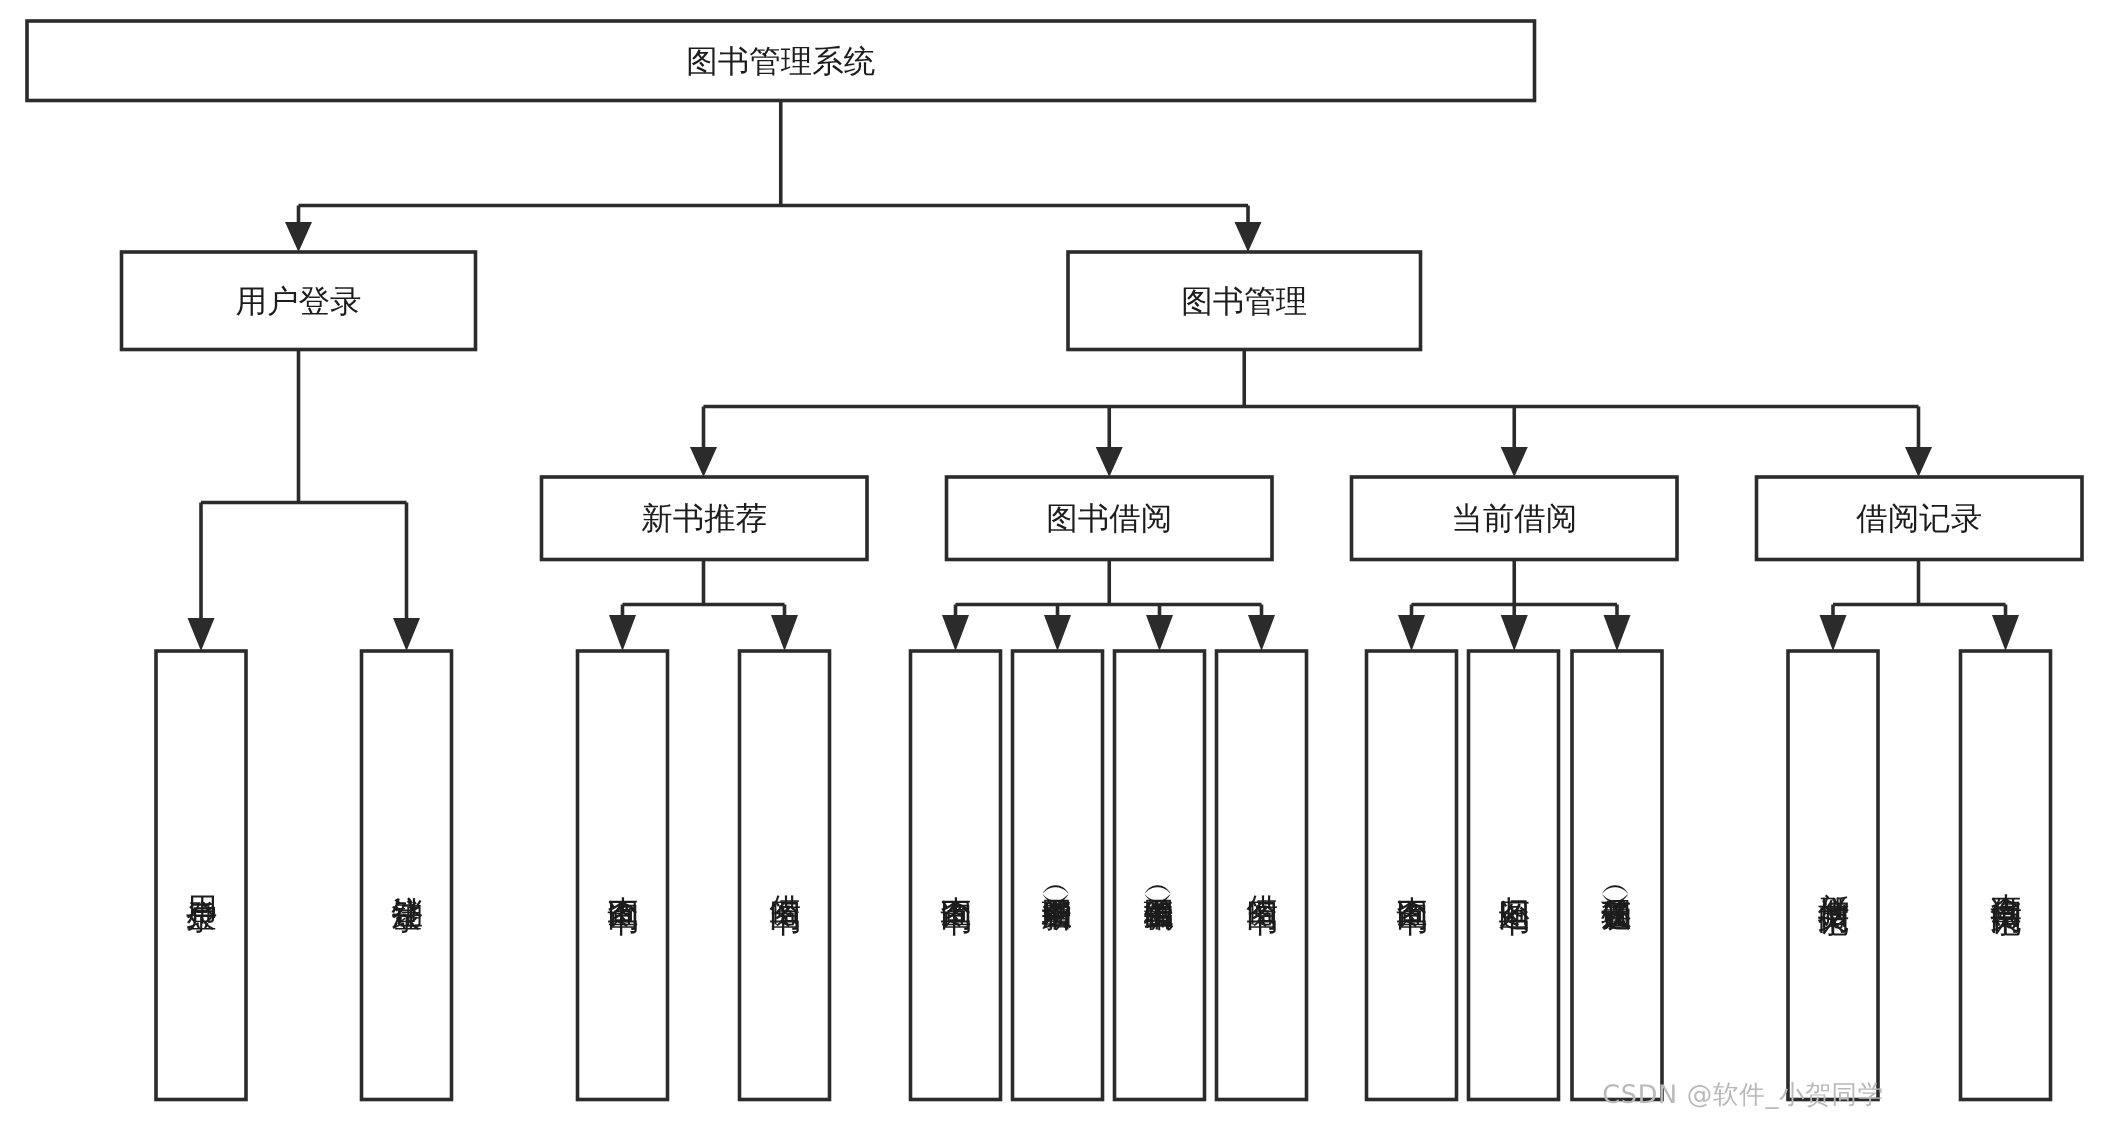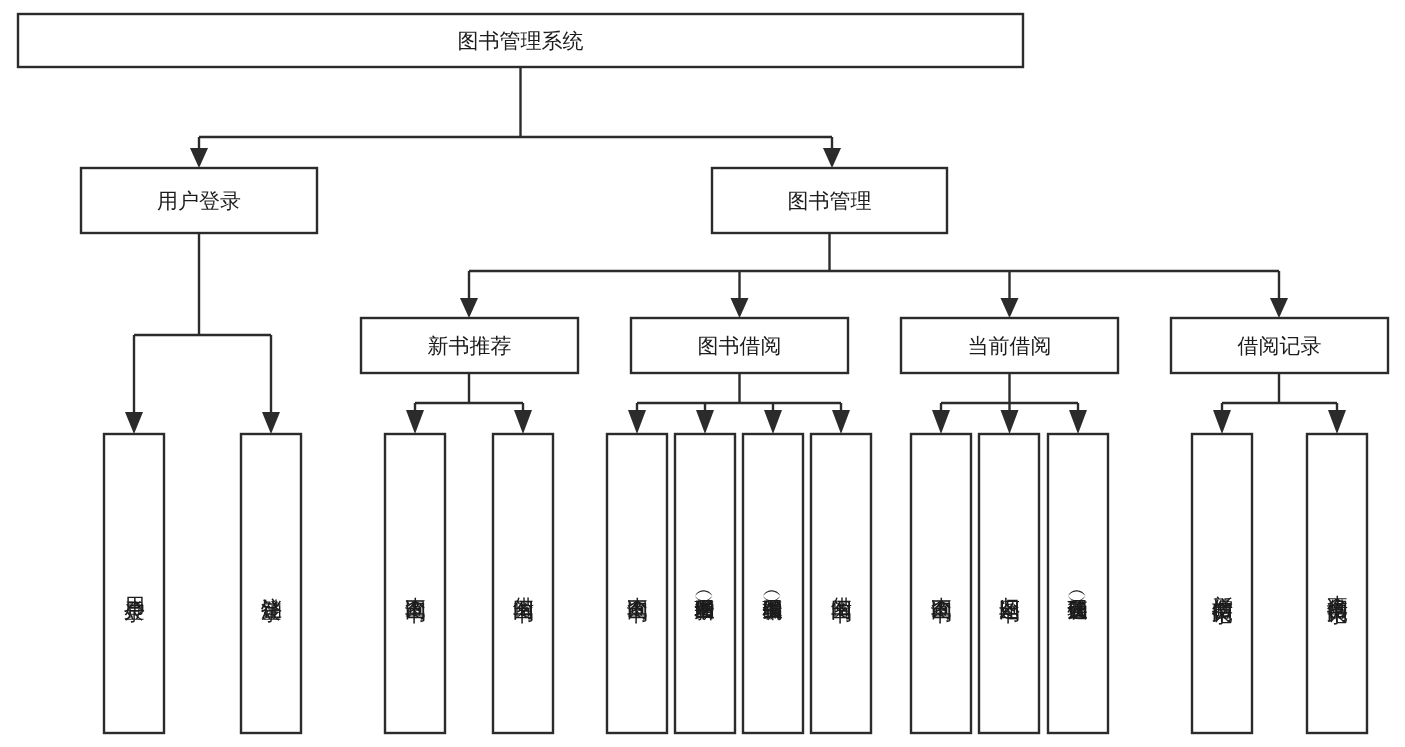--- a/index.html
+++ b/index.html
@@ -253,14 +253,15 @@
     <span class="leaf-label-text tight">确认归还（管理员）</span>
   </div>
 
   <div class="leaf-label-box" style="left:1192px; top:434px; width:60px; height:299px;">
     <span class="leaf-label-text">新增借阅记录</span>
   </div>
   <div class="leaf-label-box" style="left:1307px; top:434px; width:60px; height:299px;">
     <span class="leaf-label-text">查询借阅记录</span>
   </div>
 
+  <div id="watermark">CSDN @软件_小贺同学</div>
 
 </div>
 
 </body></html>

